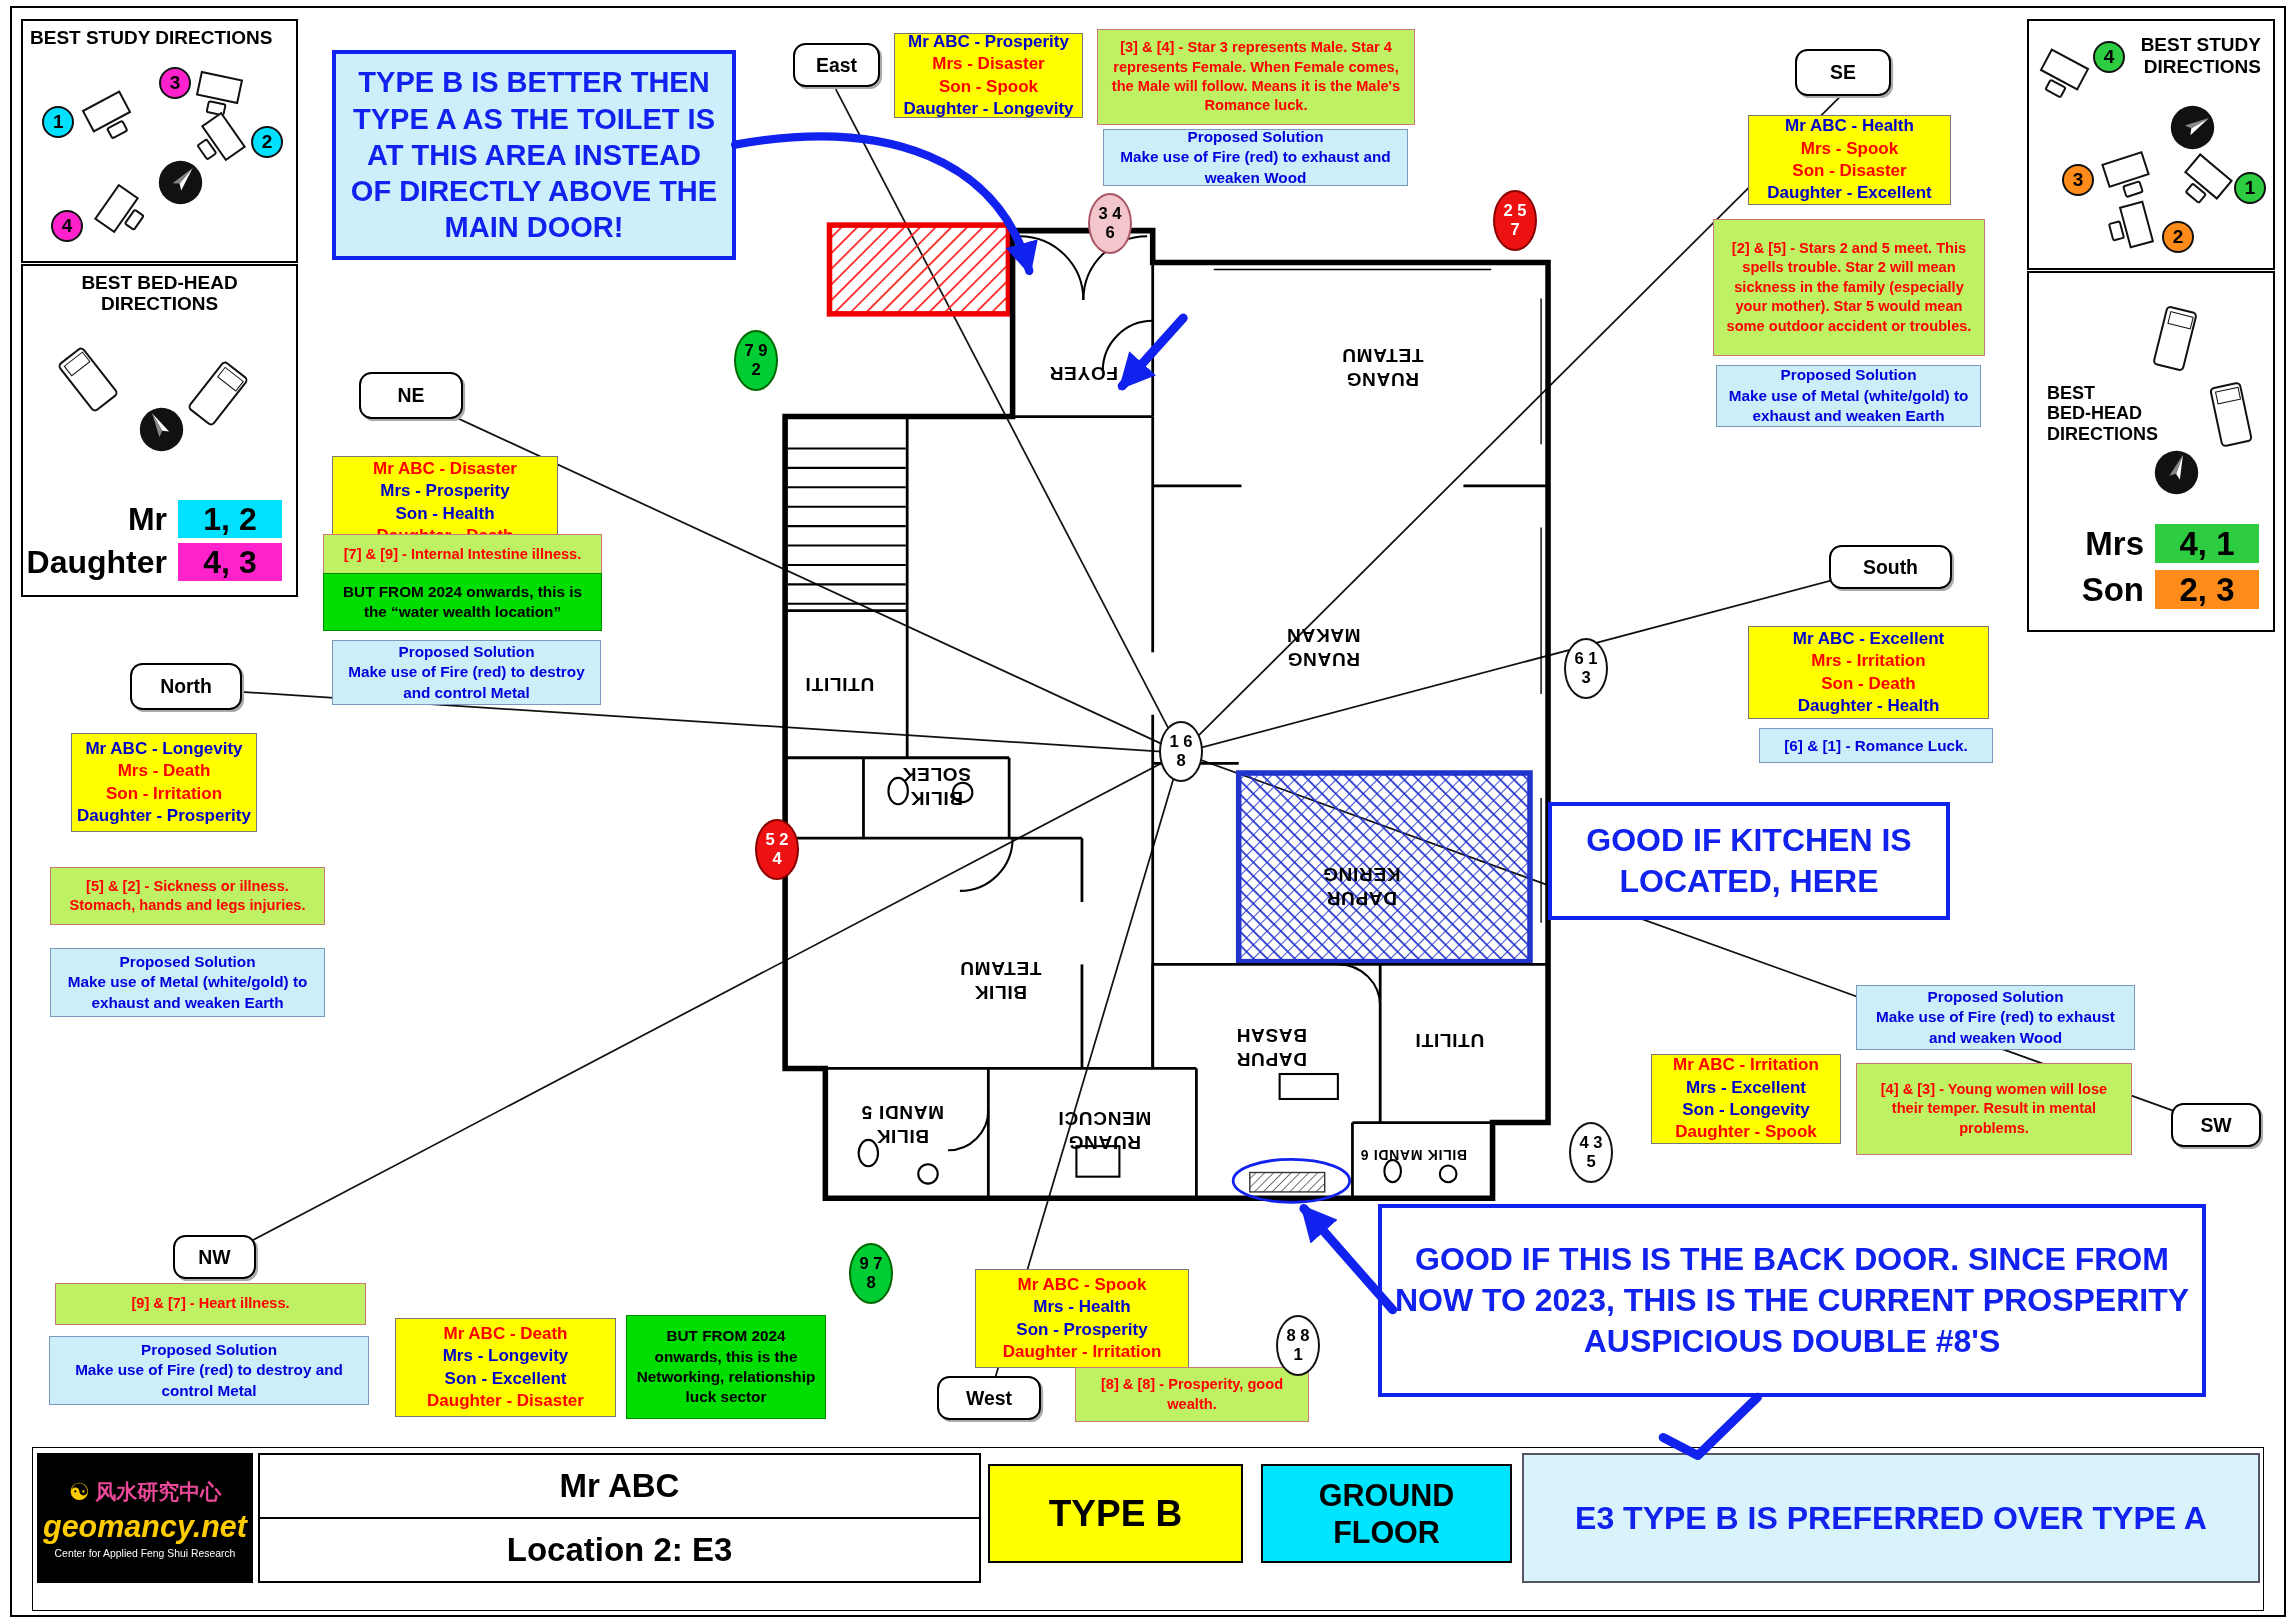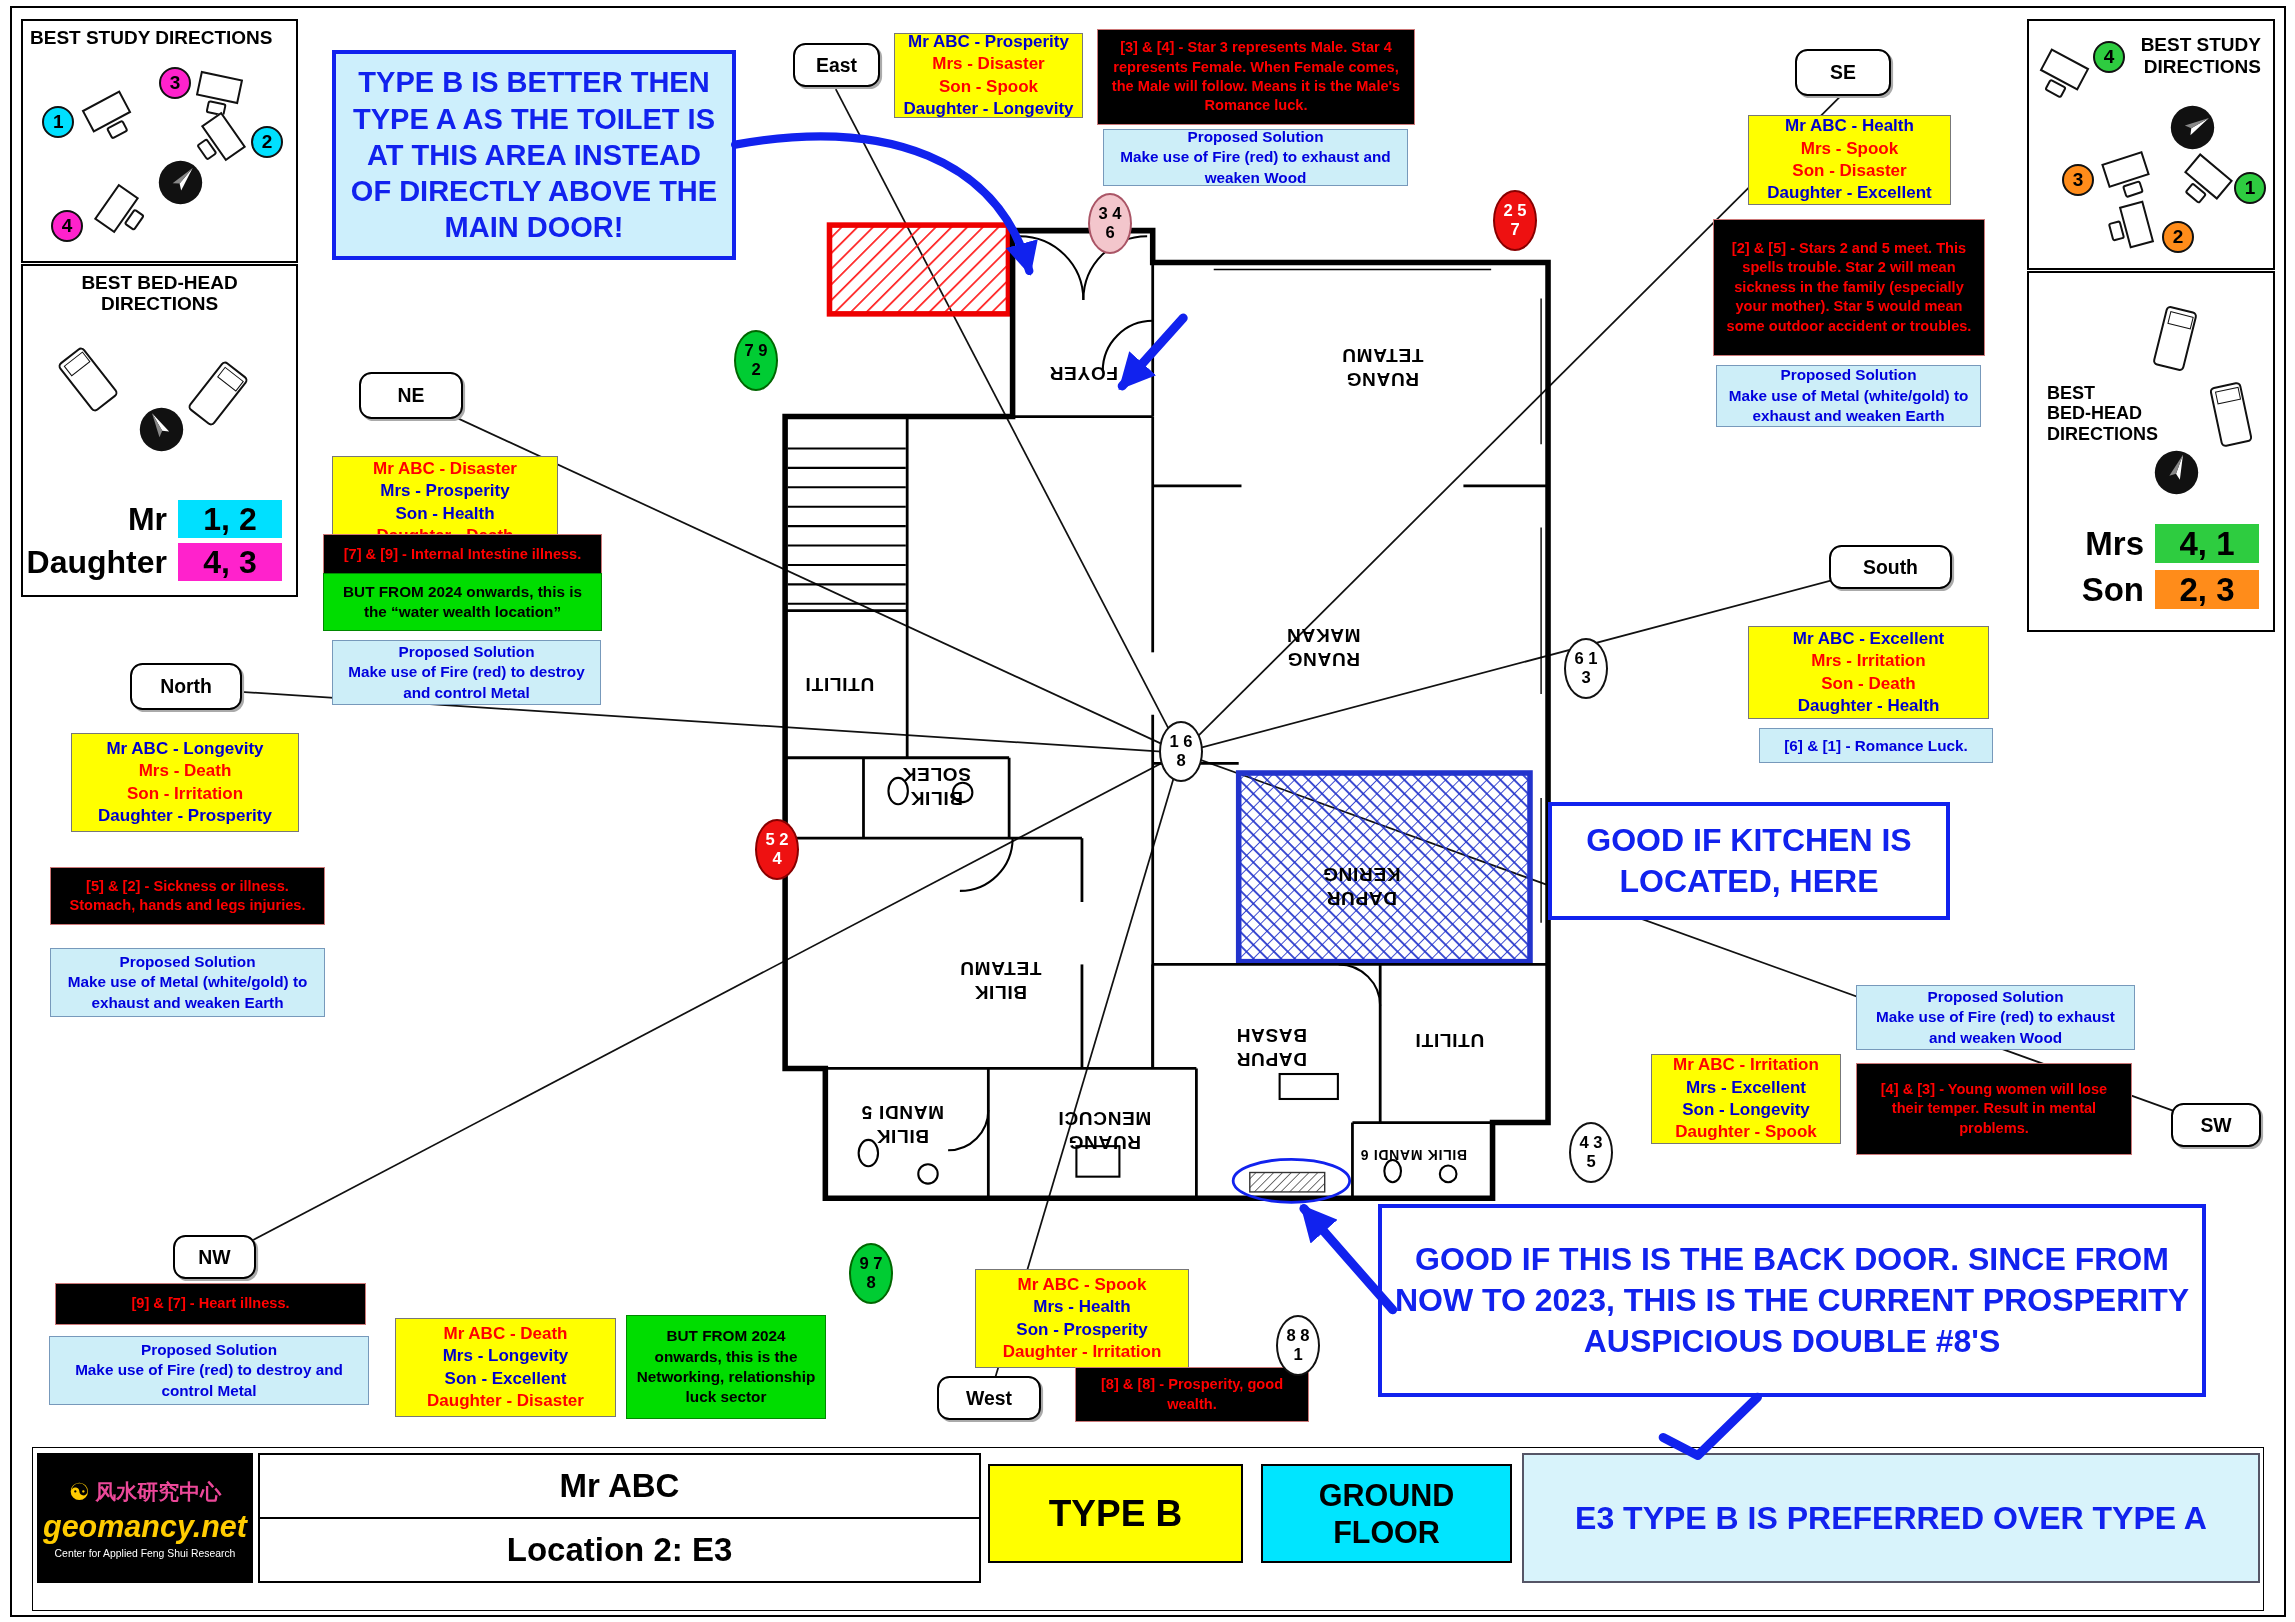--- a/index.html
+++ b/index.html
@@ -24,21 +24,21 @@
   .row-pair{position:absolute;right:14px;display:flex;align-items:center;gap:11px;font-weight:bold;font-size:32px;color:#000}
   .row-val{min-width:104px;text-align:center;padding:0.7px 7px}
   .v-cyan{background:#00e0ff}.v-mag{background:#ff22cc}.v-grn{background:#2ecc40}.v-org{background:#ff8c1a}
 
   
   .dir-label{border:2.1px solid #000;border-radius:12.5px;background:#fff;display:flex;align-items:center;justify-content:center;font-weight:bold;font-size:19.4px;box-shadow:2.1px 2.1px 0 #aaa;z-index:2}
 
   
   .fam{background:#ffff00;border:1.4px solid #777;text-align:center;font-weight:bold;font-size:17px;line-height:1.32;display:flex;flex-direction:column;justify-content:center;z-index:2;padding:2.8px}
   .good{color:#0000cc}.bad{color:#ff0000}
-  .warn{background:#000000;border:1.4px solid #cc7777;color:#ff0000;font-weight:bold;font-size:14.6px;line-height:1.33;text-align:center;display:flex;align-items:center;justify-content:center;padding:20px 7px;z-index:2}
+  .warn{background:#bef264;border:1.4px solid #cc7777;color:#ff0000;font-weight:bold;font-size:14.6px;line-height:1.33;text-align:center;display:flex;align-items:center;justify-content:center;padding:20px 7px;z-index:2}
   .sol{background:#cdeef8;border:1.4px solid #7799bb;color:#0000dd;font-weight:bold;font-size:15.3px;line-height:1.33;text-align:center;display:flex;flex-direction:column;justify-content:center;padding:2.8px 7px;z-index:2}
   .greenbox{background:#00dd00;border:1.4px solid #008800;color:#000;font-weight:bold;font-size:15.3px;line-height:1.33;text-align:center;display:flex;align-items:center;justify-content:center;padding:2.8px 7px;z-index:2}
   .bluestrip{background:#cdeef8;border:1.4px solid #7799bb;color:#0000dd;font-weight:bold;font-size:15.3px;text-align:center;display:flex;align-items:center;justify-content:center;z-index:2}
 
   
   .callout{border:4.9px solid #1122ee;color:#1122ee;font-weight:bold;text-align:center;display:flex;align-items:center;justify-content:center;padding:8.3px;z-index:2}
   .co-toilet{background:#cdeffc;font-size:29px;line-height:1.25}
   .co-white{background:#fff;font-size:32px;line-height:1.28}
 
   
@@ -295,21 +295,21 @@
     <div class="good">Son -  Health</div>
     <div class="bad">Daughter -  Death</div>
   </div>
   <div class="abs warn" style="left:323px;top:534px;width:279px;height:30.5px">[7] &amp; [9] - Internal Intestine illness.</div>
   <div class="abs greenbox" style="left:323px;top:573px;width:279px;height:58px">BUT FROM 2024 onwards, this is the “water wealth location”</div>
   <div class="abs sol" style="left:332px;top:640px;width:269px;height:65px">
     <div>Proposed Solution</div>
     <div>Make use of Fire (red) to destroy and control Metal</div>
   </div>
 
-  <div class="abs fam" style="left:71px;top:733px;width:228px;height:99px">
+  <div class="abs fam" style="left:71px;top:733px;width:186px;height:99px">
     <div class="good">Mr ABC -  Longevity</div>
     <div class="bad">Mrs -  Death</div>
     <div class="bad">Son -  Irritation</div>
     <div class="good">Daughter -  Prosperity</div>
   </div>
   <div class="abs warn" style="left:50px;top:867px;width:275px;height:58px">[5] &amp; [2] - Sickness or illness. Stomach, hands and legs injuries.</div>
   <div class="abs sol" style="left:50px;top:948px;width:275px;height:69px">
     <div>Proposed Solution</div>
     <div>Make use of Metal (white/gold) to exhaust and weaken Earth</div>
   </div>

